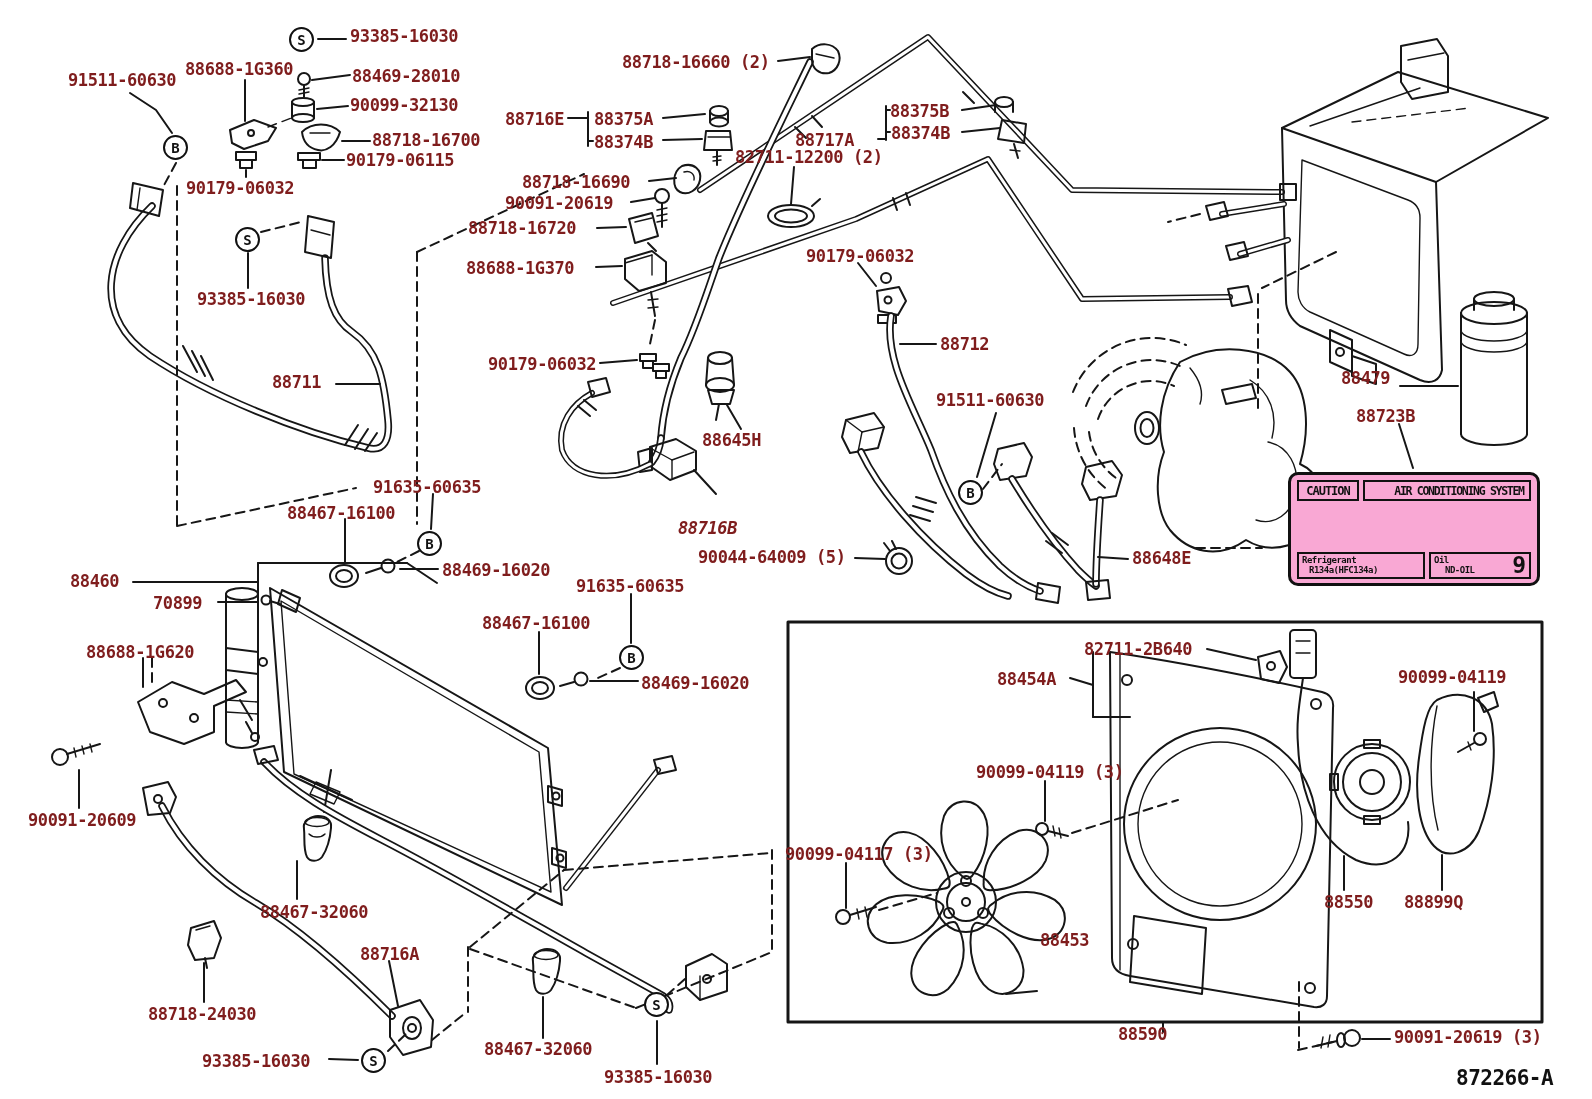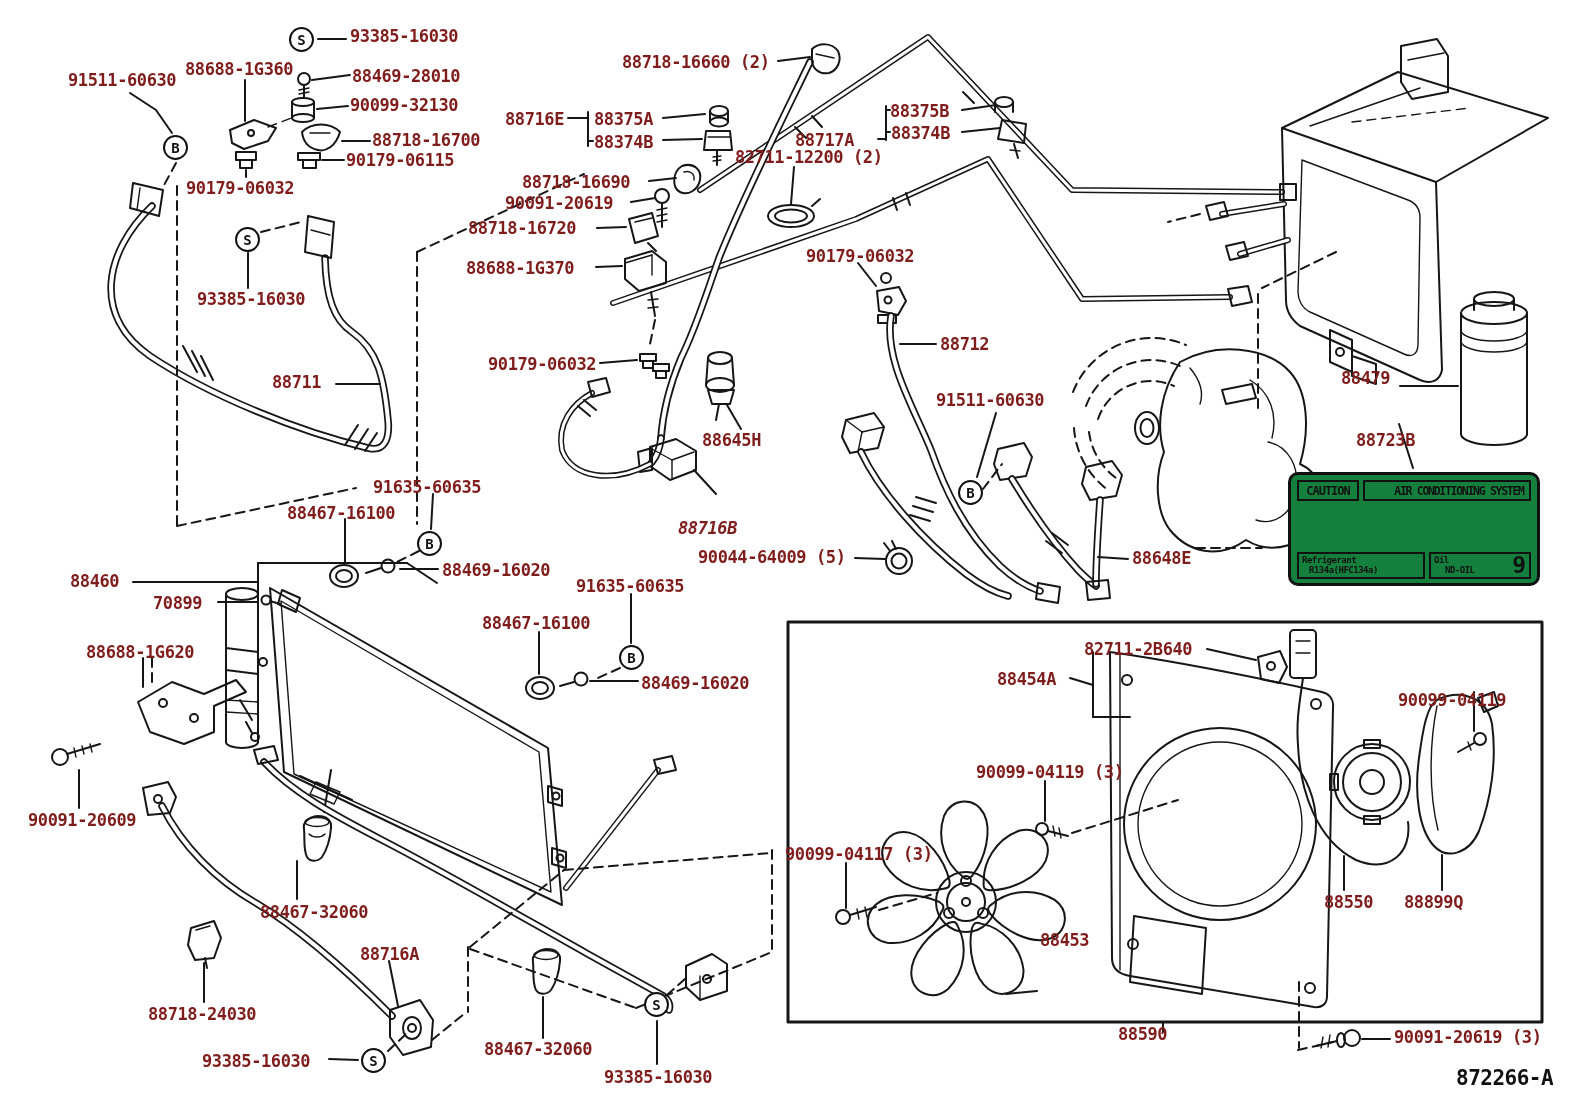--- a/index.html
+++ b/index.html
@@ -15,21 +15,21 @@
   svg .pipe-o{stroke-width:6;}
   svg .pipe-i{stroke:#fff;stroke-width:3;}
   svg .hatch{stroke:none;}
   .callout{position:absolute;font:700 17px "DejaVu Sans Mono",monospace;letter-spacing:-0.4px;
            white-space:pre;line-height:1;color:#7f1d1d;}
   .marker{position:absolute;width:25px;height:25px;border:2.5px solid #111;border-radius:50%;
           display:flex;align-items:center;justify-content:center;
           font:700 14px "DejaVu Sans Mono",monospace;background:#fff;box-sizing:border-box;}
   .docnum{position:absolute;font:700 21px "DejaVu Sans Mono",monospace;letter-spacing:-0.5px;}
   
-  .caution{position:absolute;left:1288px;top:472px;width:252px;height:114px;background:#15803d;
+  .caution{position:absolute;left:1288px;top:472px;width:252px;height:114px;background:#f9a8d4;
            border:3px solid #111;border-radius:10px;box-sizing:border-box;}
   .c-head{position:absolute;left:6px;top:5px;right:6px;height:21px;display:flex;gap:4px;}
   .c-cell{border:2px solid #111;box-sizing:border-box;display:flex;align-items:center;justify-content:center;
           font-family:"DejaVu Sans Mono",monospace;font-weight:700;}
   .c-caution{width:62px;font-size:12px;letter-spacing:-1px;}
   .c-sys{flex:1;font-size:11.5px;letter-spacing:-1.3px;white-space:nowrap;padding-left:24px;}
   .c-mid{position:absolute;left:6px;top:28px;right:6px;height:54px;}
   .c-big{position:absolute;left:2px;top:-2px;font:700 48px "DejaVu Sans Mono",monospace;letter-spacing:-5px;}
   .c-use{position:absolute;right:2px;top:14px;font:700 22px "DejaVu Sans Mono",monospace;letter-spacing:-2px;}
   .c-foot{position:absolute;left:6px;bottom:4px;right:6px;height:27px;display:flex;gap:4px;}
@@ -558,42 +558,42 @@
 <div class="callout" style="left:197px;top:291px;">93385-16030</div>
 <div class="callout" style="left:272px;top:374px;">88711</div>
 <div class="callout" style="left:488px;top:356px;">90179-06032</div>
 <div class="callout" style="left:702px;top:432px;">88645H</div>
 <div class="callout" style="left:678px;top:520px;font-style:italic;">88716B</div>
 <div class="callout" style="left:698px;top:549px;">90044-64009 (5)</div>
 <div class="callout" style="left:940px;top:336px;">88712</div>
 <div class="callout" style="left:936px;top:392px;">91511-60630</div>
 <div class="callout" style="left:1132px;top:550px;">88648E</div>
 <div class="callout" style="left:1341px;top:370px;">88479</div>
-<div class="callout" style="left:1356px;top:408px;margin-top:24px;">88723B</div>
+<div class="callout" style="left:1356px;top:408px;">88723B</div>
 <div class="callout" style="left:373px;top:479px;">91635-60635</div>
 <div class="callout" style="left:287px;top:505px;">88467-16100</div>
 <div class="callout" style="left:70px;top:573px;">88460</div>
 <div class="callout" style="left:153px;top:595px;">70899</div>
 <div class="callout" style="left:86px;top:644px;">88688-1G620</div>
 <div class="callout" style="left:442px;top:562px;">88469-16020</div>
 <div class="callout" style="left:576px;top:578px;">91635-60635</div>
 <div class="callout" style="left:482px;top:615px;">88467-16100</div>
 <div class="callout" style="left:641px;top:675px;">88469-16020</div>
 <div class="callout" style="left:28px;top:812px;">90091-20609</div>
 <div class="callout" style="left:260px;top:904px;">88467-32060</div>
 <div class="callout" style="left:360px;top:946px;">88716A</div>
 <div class="callout" style="left:148px;top:1006px;">88718-24030</div>
 <div class="callout" style="left:202px;top:1053px;">93385-16030</div>
 <div class="callout" style="left:484px;top:1041px;">88467-32060</div>
 <div class="callout" style="left:604px;top:1069px;">93385-16030</div>
 <div class="callout" style="left:1084px;top:641px;">82711-2B640</div>
 <div class="callout" style="left:997px;top:671px;">88454A</div>
 <div class="callout" style="left:976px;top:764px;">90099-04119 (3)</div>
 <div class="callout" style="left:785px;top:846px;">90099-04117 (3)</div>
-<div class="callout" style="left:1398px;top:669px;margin-top:23px;">90099-04119</div>
+<div class="callout" style="left:1398px;top:669px;">90099-04119</div>
 <div class="callout" style="left:1324px;top:894px;">88550</div>
 <div class="callout" style="left:1404px;top:894px;">88899Q</div>
 <div class="callout" style="left:1040px;top:932px;">88453</div>
 <div class="callout" style="left:1118px;top:1026px;">88590</div>
 <div class="callout" style="left:1394px;top:1029px;">90091-20619 (3)</div>
 
 <div class="caution">
   <div class="c-head">
     <div class="c-cell c-caution">CAUTION</div>
     <div class="c-cell c-sys">AIR CONDITIONING SYSTEM</div>

